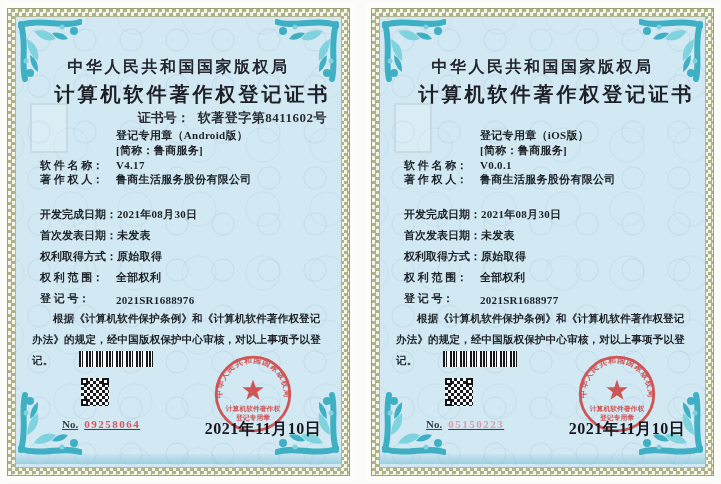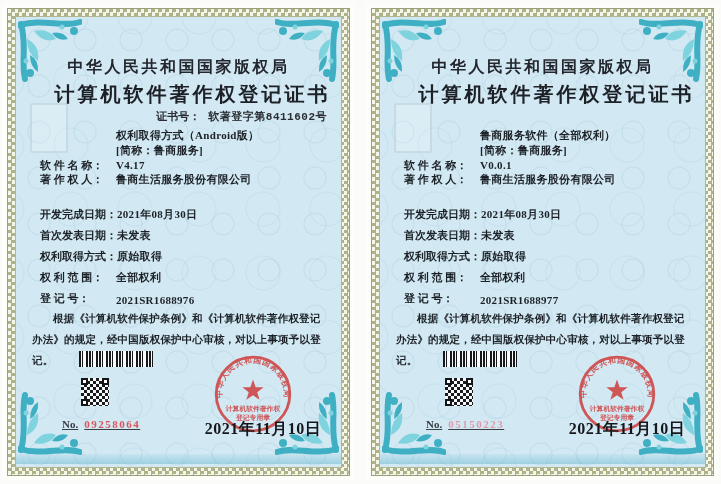--- a/index.html
+++ b/index.html
@@ -35,21 +35,21 @@
   .c-tr{right:2px;top:2px;transform:scaleX(-1);}
   .c-bl{left:2px;bottom:12px;transform:scaleY(-1);}
   .c-br{right:2px;bottom:12px;transform:scale(-1,-1);}
   
   .wm{position:absolute;left:14px;top:86px;width:34px;height:46px;
     border:2px solid rgba(150,178,196,.30);background:rgba(255,255,255,.18);border-radius:2px;}
   .authority{position:absolute;top:40px;left:0;right:0;text-align:center;
     font-size:16px;font-weight:bold;letter-spacing:2.5px;color:#23262e;}
   .ctitle{position:absolute;top:64px;left:0;right:0;text-align:center;
     font-size:20px;font-weight:bold;letter-spacing:3px;color:#1d2026;padding-left:28px;}
-  .certno{position:absolute;top:92px;right:14px;font-size:11px;color:#2a2d33;font-weight:bold;font-family:Liberation Mono, monospace;}
+  .certno{position:absolute;top:92px;right:14px;font-size:13px;color:#2a2d33;font-weight:bold;}
   .certno .cn{margin-left:8px;letter-spacing:.5px;}
   .row{position:absolute;left:24px;right:10px;display:flex;align-items:flex-end;
     font-size:11px;color:#1c2127;}
   .lbl{flex:0 0 76px;font-weight:bold;white-space:nowrap;}
   .val{font-weight:600;letter-spacing:.3px;}
   .vals div{line-height:15px;font-weight:600;letter-spacing:.3px;}
   .statement{position:absolute;left:16px;right:10px;top:291px;margin:0;
     font-size:10.5px;line-height:21px;color:#1c2127;font-weight:600;
     text-indent:2em;letter-spacing:.2px;}
   .barcode{position:absolute;left:63px;top:334px;width:74px;height:16px;
@@ -108,21 +108,21 @@
 
     <div class="authority">中华人民共和国国家版权局</div>
     <div class="ctitle">计算机软件著作权登记证书</div>
     <div class="certno">
       <span>证书号：</span><span class="cn">软著登字第8411602号</span>
     </div>
 
     <div class="row" style="top:111px">
       <span class="lbl">软 件 名 称：</span>
       <div class="vals">
-        <div>权利取得方式（Android版）</div>
+        <div>登记专用章（Android版）</div>
         <div>[简称：鲁商服务]</div>
         <div>V4.17</div>
       </div>
     </div>
     <div class="row" style="top:155px">
       <span class="lbl">著 作 权 人：</span>
       <span class="val">鲁商生活服务股份有限公司</span>
     </div>
     <div class="row" style="top:190px">
       <span class="lbl">开发完成日期：</span>
@@ -185,21 +185,21 @@
         <use href="#flourish"></use>
       </svg>
     <div class="wm"></div>
 
     <div class="authority">中华人民共和国国家版权局</div>
     <div class="ctitle">计算机软件著作权登记证书</div>
 
     <div class="row" style="top:111px">
       <span class="lbl">软 件 名 称：</span>
       <div class="vals">
-        <div>鲁商服务软件（全部权利）</div>
+        <div>登记专用章（iOS版）</div>
         <div>[简称：鲁商服务]</div>
         <div>V0.0.1</div>
       </div>
     </div>
     <div class="row" style="top:155px">
       <span class="lbl">著 作 权 人：</span>
       <span class="val">鲁商生活服务股份有限公司</span>
     </div>
     <div class="row" style="top:190px">
       <span class="lbl">开发完成日期：</span>

